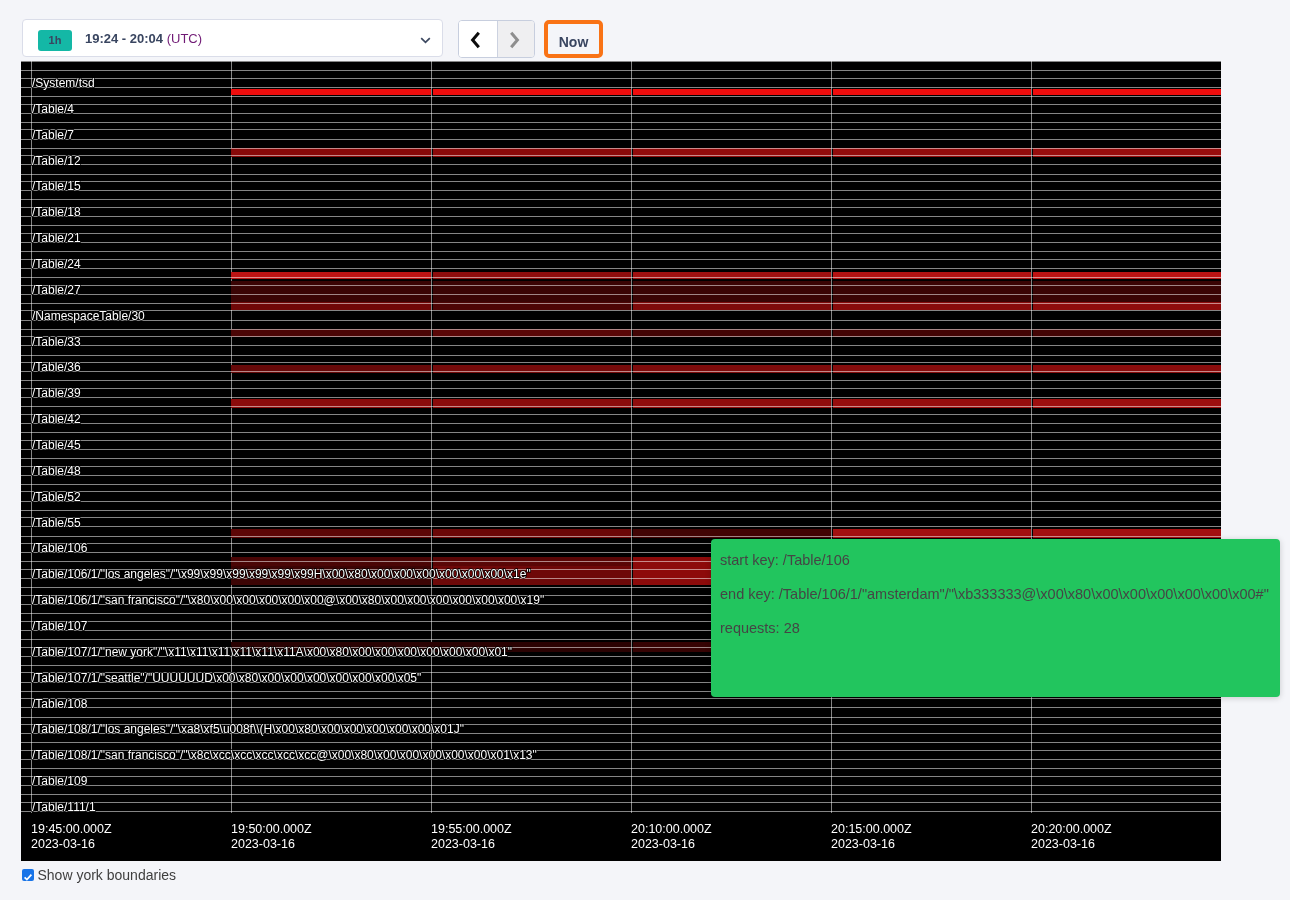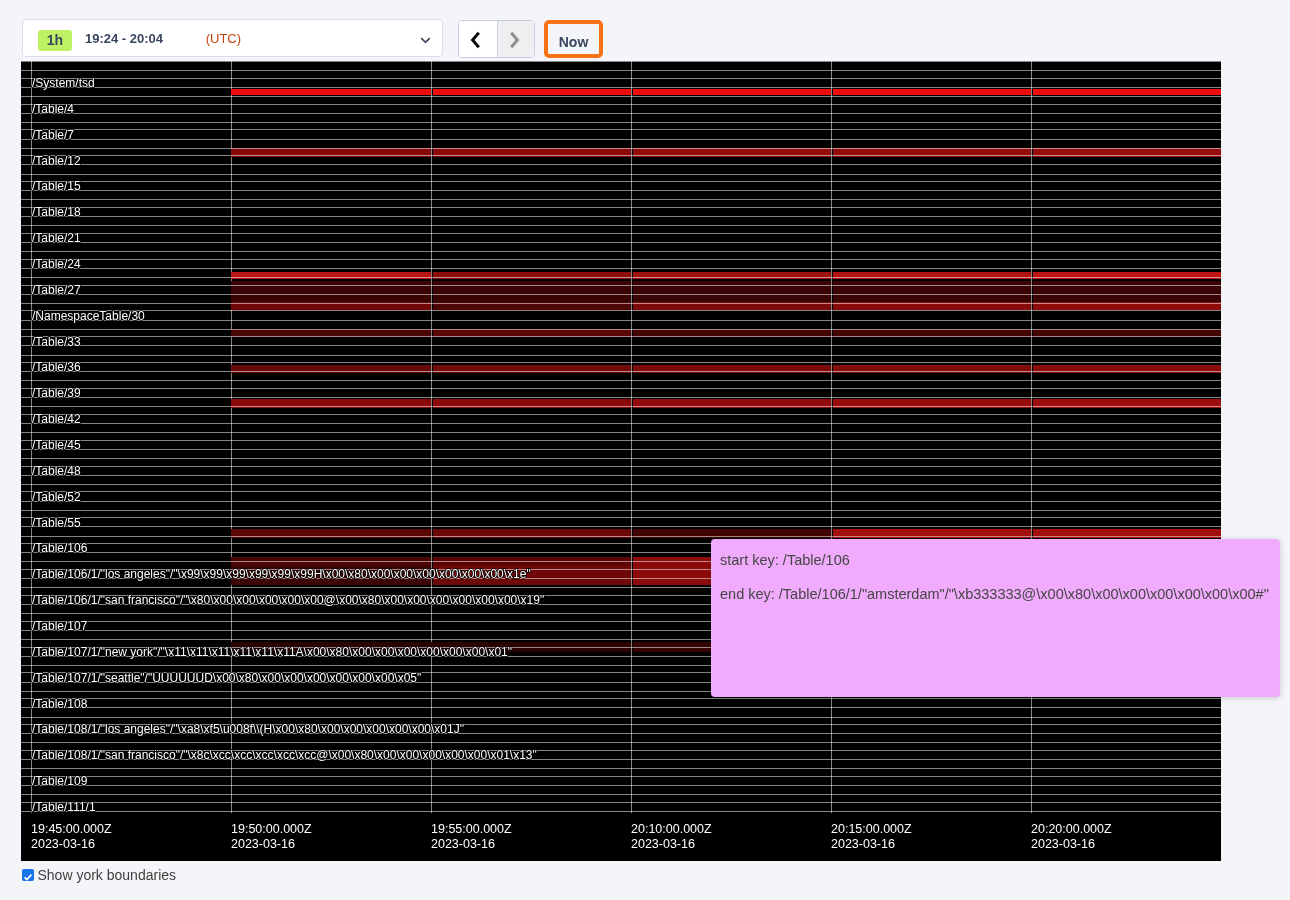--- a/index.html
+++ b/index.html
@@ -3,22 +3,22 @@
 <meta charset="utf-8">
 <style>
 * { margin:0; padding:0; box-sizing:border-box; }
 html,body { width:1290px; height:900px; background:#f4f5f9; font-family:"Liberation Sans",sans-serif; position:relative; overflow:hidden; }
 .abs { position:absolute; }
 </style>
 </head>
 <body>
 
 <div class="abs" style="left:22px;top:19px;width:421px;height:38px;background:#fff;border:1px solid #dadde9;border-radius:4px;">
-  <div class="abs" style="left:15px;top:10px;width:34px;height:21px;background:#bef264;border-radius:3px;text-align:center;line-height:21px;font-size:14px;font-weight:bold;color:#394560;">1h</div>
-  <div class="abs" style="left:62px;top:0;height:38px;line-height:38px;font-size:13px;color:#394560;"><b>19:24 - 20:04</b> <span style="color:#c2410c;margin-left:39px;">(UTC)</span></div>
+  <div class="abs" style="left:15px;top:10px;width:34px;height:21px;background:#14b8a6;border-radius:3px;text-align:center;line-height:21px;font-size:11px;font-weight:bold;color:#394560;">1h</div>
+  <div class="abs" style="left:62px;top:0;height:38px;line-height:38px;font-size:13px;color:#394560;"><b>19:24 - 20:04</b> <span style="color:#701a75;">(UTC)</span></div>
   <svg class="abs" style="left:397px;top:17px;" width="11" height="7" viewBox="0 0 11 7">
       <polyline points="1.2,1.2 5.5,5.4 9.8,1.2" fill="none" stroke="#3d4961" stroke-width="1.7"></polyline>
     </svg>
 </div>
 
 <div class="abs" style="left:458px;top:20px;width:77px;height:38px;border:1px solid #c7cede;border-radius:4px;background:#fff;overflow:hidden;">
   <div class="abs" style="left:0;top:0;width:38px;height:36px;background:#fff;"></div>
   <div class="abs" style="left:38px;top:0;width:39px;height:36px;background:#efeff1;border-left:1px solid #ccd2e0;"></div>
   <svg class="abs" style="left:10px;top:10px;" width="14" height="18" viewBox="0 0 14 18">
       <polyline points="9.8,1.8 3.6,9 9.8,16.2" fill="none" stroke="#0d0d0d" stroke-width="3" stroke-linecap="butt" stroke-linejoin="miter"></polyline>
@@ -217,23 +217,24 @@
 <text x="410" y="778" font-size="12.5" fill="#fff" dominant-baseline="hanging">2023-03-16</text>
 <text x="610" y="763" font-size="12.5" fill="#fff" dominant-baseline="hanging">20:10:00.000Z</text>
 <text x="610" y="778" font-size="12.5" fill="#fff" dominant-baseline="hanging">2023-03-16</text>
 <text x="810" y="763" font-size="12.5" fill="#fff" dominant-baseline="hanging">20:15:00.000Z</text>
 <text x="810" y="778" font-size="12.5" fill="#fff" dominant-baseline="hanging">2023-03-16</text>
 <text x="1010" y="763" font-size="12.5" fill="#fff" dominant-baseline="hanging">20:20:00.000Z</text>
 <text x="1010" y="778" font-size="12.5" fill="#fff" dominant-baseline="hanging">2023-03-16</text>
 </svg>
 </div>
 
-<div class="abs" style="left:711px;top:539px;width:569px;height:158px;background:#f0abfc;border-radius:4px;box-shadow:0 1px 6px rgba(0,0,0,0.18);font-size:14.5px;color:#454545;padding:4px 0 0 9px;line-height:34px;white-space:nowrap;overflow:hidden;">
+<div class="abs" style="left:711px;top:539px;width:569px;height:158px;background:#22c55e;border-radius:4px;box-shadow:0 1px 6px rgba(0,0,0,0.18);font-size:14.5px;color:#454545;padding:4px 0 0 9px;line-height:34px;white-space:nowrap;overflow:hidden;">
 <div>start key: /Table/106</div>
 <div>end key: /Table/106/1/"amsterdam"/"\xb333333@\x00\x80\x00\x00\x00\x00\x00\x00#"</div>
+<div>requests: 28</div>
 </div>
 
 <div class="abs" style="left:22px;top:869px;width:12px;height:12px;background:#1874e8;border-radius:2px;">
   <svg width="12" height="12" viewBox="0 0 12 12">
       <polyline points="2.6,6.3 4.9,8.6 9.4,3.6" fill="none" stroke="#fff" stroke-width="1.7"></polyline>
     </svg>
 </div>
 <div class="abs" style="left:37.5px;top:868px;font-size:14px;color:#3e3e3e;line-height:15px;">Show york boundaries</div>
 
 </body></html>

